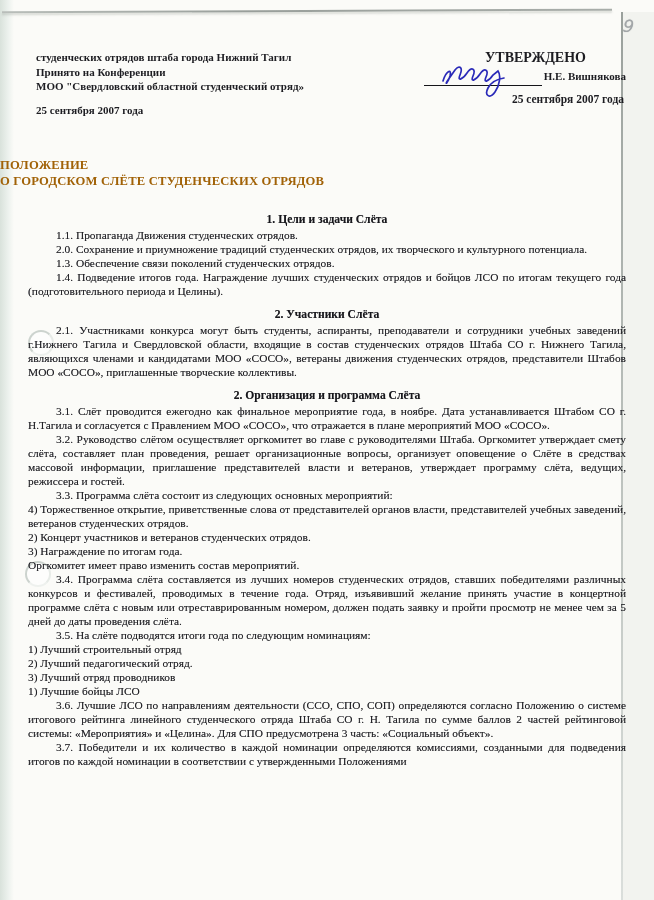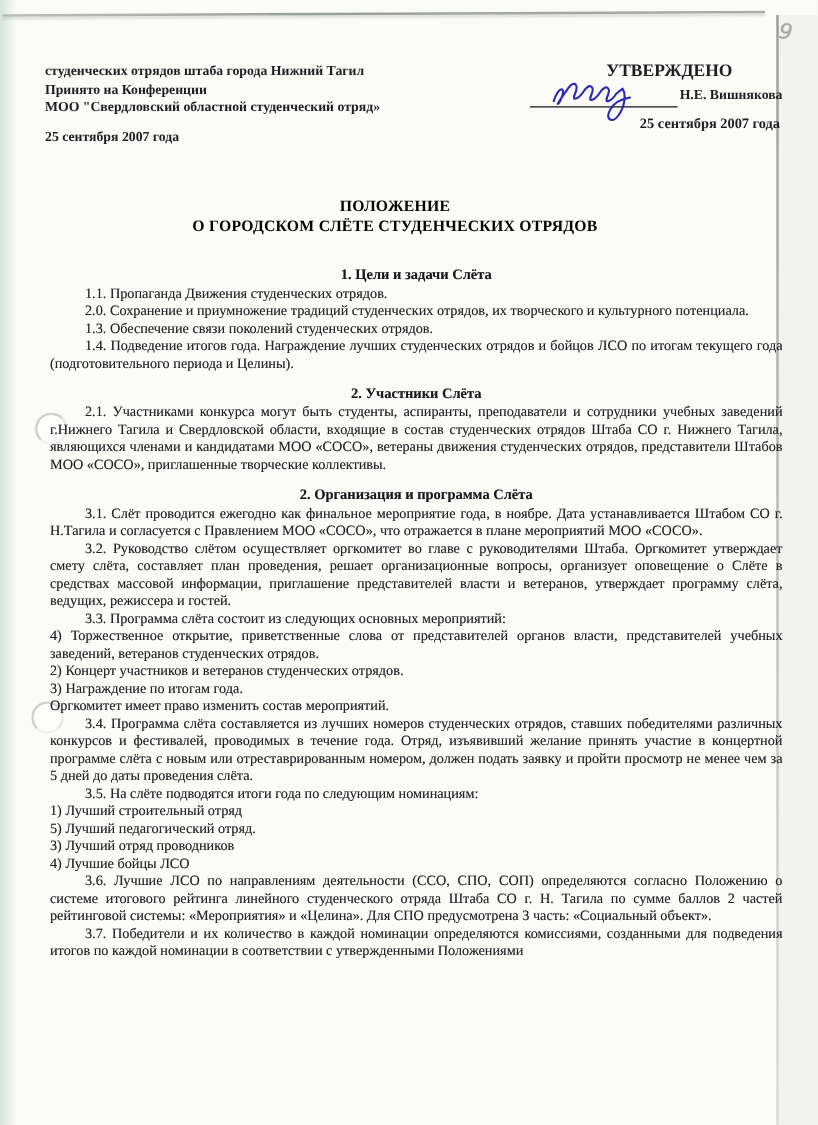--- a/index.html
+++ b/index.html
@@ -33,24 +33,24 @@
   .hdr-left .date{margin-top:9px;}
   .hdr-right{position:absolute;right:28px;top:50px;width:260px;
     font-weight:bold;font-size:11px;line-height:15px;color:#1d1d22;text-align:right;}
   .hdr-right .approved{padding-right:40px;font-size:14px;}
   .sig-row{display:flex;justify-content:flex-end;align-items:flex-start;margin-top:4px;height:18px;}
   .sig-line{position:relative;width:118px;border-bottom:1.6px solid #15151a;height:16px;}
   .sig-ink{position:absolute;left:12px;top:-8px;width:86px;height:36px;}
   .sig-name{margin-left:2px;}
   .hdr-right .date{margin-top:5px;padding-right:2px;font-size:11.5px;}
   
-  .title{position:absolute;left:0;right:22px;top:158px;text-align:center;
-    font-weight:bold;font-size:12.6px;line-height:15.5px;color:#000000;letter-spacing:.2px;}
+  .title{position:absolute;left:0;right:22px;top:158px;
+    font-weight:bold;font-size:12.6px;line-height:15.5px;color:#a16207;letter-spacing:.2px;}
   
-  .body-text{position:absolute;left:40px;right:28px;top:203px;
+  .body-text{position:absolute;left:28px;right:28px;top:203px;
     font-size:11.4px;line-height:14px;color:#222227;
     text-align:justify;text-shadow:0 0 .5px rgba(34,34,39,.45);}
   .body-text h3{margin:9px 0 1px 0;font-size:11.6px;line-height:15px;
     text-align:center;color:#17171c;font-weight:bold;}
   .body-text p{margin:0;}
   .body-text p.ind{text-indent:28px;}
 </style>
 </head>
 <body>
 
@@ -105,20 +105,20 @@
       <p class="ind">3.1. Слёт  проводится ежегодно как финальное мероприятие года,  в ноябре.  Дата устанавливается Штабом СО г. Н.Тагила и согласуется с Правлением МОО «СОСО», что  отражается в плане мероприятий МОО «СОСО».</p>
       <p class="ind">3.2. Руководство слётом осуществляет оргкомитет во главе с руководителями Штаба. Оргкомитет утверждает смету слёта, составляет план проведения, решает организационные вопросы, организует оповещение о Слёте в средствах массовой информации, приглашение представителей власти и ветеранов, утверждает программу слёта, ведущих, режиссера и гостей.</p>
       <p class="ind">3.3. Программа слёта состоит из следующих основных мероприятий:</p>
       <p>4) Торжественное открытие, приветственные слова от представителей органов власти, представителей учебных заведений, ветеранов студенческих отрядов.</p>
       <p>2) Концерт участников и ветеранов студенческих отрядов.</p>
       <p>3) Награждение по итогам года.</p>
       <p>Оргкомитет имеет право изменить состав мероприятий.</p>
       <p class="ind">3.4. Программа слёта составляется из лучших номеров студенческих отрядов, ставших победителями различных конкурсов и фестивалей, проводимых в течение года. Отряд, изъявивший желание принять участие в концертной программе слёта с новым или отреставрированным номером, должен подать заявку и пройти просмотр не менее чем за 5 дней до даты проведения слёта.</p>
       <p class="ind">3.5. На слёте подводятся итоги года по следующим номинациям:</p>
       <p>1) Лучший строительный  отряд</p>
-      <p>5) Лучший педагогический отряд.</p>
+      <p>2) Лучший педагогический отряд.</p>
       <p>3) Лучший отряд проводников</p>
-      <p>4) Лучшие бойцы ЛСО</p>
+      <p>1) Лучшие бойцы ЛСО</p>
       <p class="ind">3.6. Лучшие ЛСО по направлениям деятельности (ССО, СПО, СОП) определяются согласно Положению о системе итогового рейтинга линейного студенческого отряда Штаба СО г. Н. Тагила по сумме баллов 2 частей рейтинговой системы: «Мероприятия» и  «Целина». Для СПО предусмотрена 3 часть: «Социальный объект».</p>
       <p class="ind">3.7. Победители и их количество в каждой номинации определяются комиссиями, созданными для подведения итогов  по каждой номинации в соответствии с утвержденными Положениями</p>
     </div>
 
 </div>
 
 </body></html>

